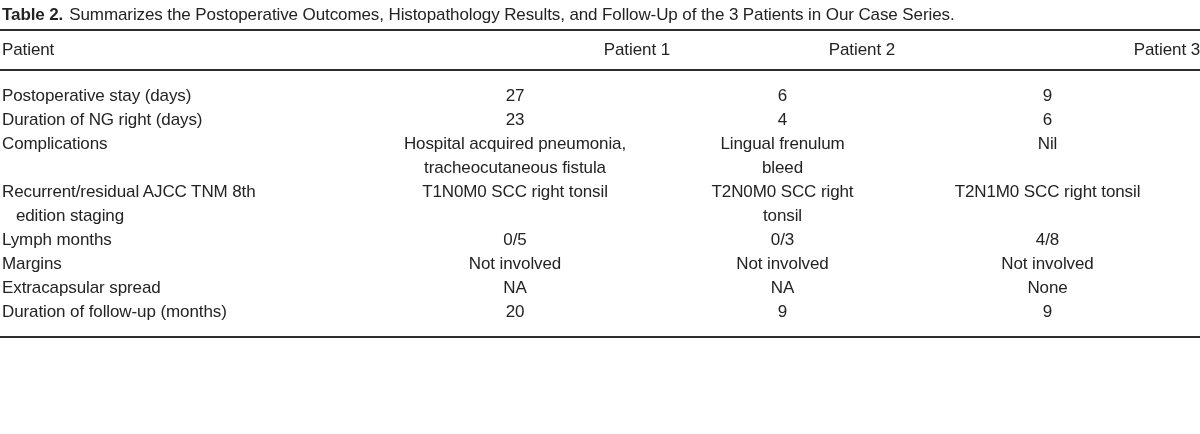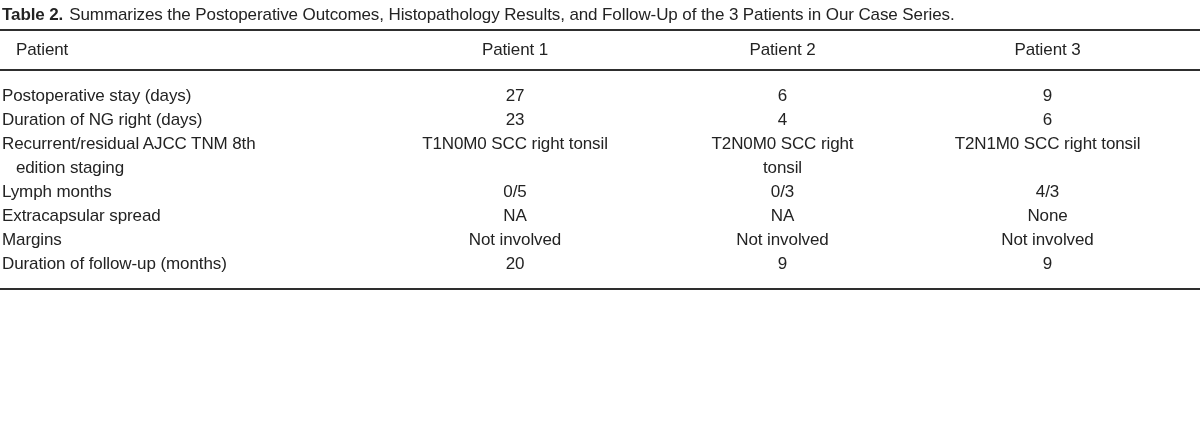--- a/index.html
+++ b/index.html
@@ -37,27 +37,27 @@
     border-bottom: 2px solid var(--rule, #2e2e2e);
   }
   col.c0 { width: 360px; }
   col.c1 { width: 310px; }
   col.c2 { width: 225px; }
   col.c3 { width: 305px; }
   th {
     font-weight: normal;
     font-size: 17px;
     height: 38px;
-    text-align: center;
+    text-align: right;
     vertical-align: middle;
     border-bottom: 2px solid var(--rule, #2e2e2e);
     letter-spacing: -0.1px;
     padding: 0;
   }
-  th.lbl { text-align: left; padding-left: 16px; }
+  th.lbl { text-align: left; padding-left: 2px; }
   td {
     font-size: 17px;
     line-height: 24px;
     text-align: center;
     vertical-align: top;
     white-space: pre-wrap;
     letter-spacing: -0.1px;
     padding: 0;
     margin-left: 8px;
   }
@@ -96,44 +96,52 @@
     <td>6</td>
     <td>9</td>
   </tr>
         <tr>
     <td class="lbl">Duration of NG right (days)</td>
     <td>23</td>
     <td>4</td>
     <td>6</td>
   </tr>
         <tr>
+    <td class="lbl">Complications</td>
+    <td>Hospital acquired pneumonia,
+tracheocutaneous fistula</td>
+    <td>Lingual frenulum
+bleed</td>
+    <td>Nil</td>
+  </tr>
+        <tr>
     <td class="lbl">Recurrent/residual AJCC TNM 8th
    edition staging</td>
     <td>T1N0M0 SCC right tonsil</td>
     <td>T2N0M0 SCC right
 tonsil</td>
     <td>T2N1M0 SCC right tonsil</td>
   </tr>
         <tr>
     <td class="lbl">Lymph months</td>
     <td>0/5</td>
     <td>0/3</td>
-    <td>4/3</td>
+    <td>4/8</td>
+  </tr>
+        <tr>
+    <td class="lbl">Margins</td>
+    <td>Not involved</td>
+    <td>Not involved</td>
+    <td>Not involved</td>
   </tr>
         <tr>
     <td class="lbl">Extracapsular spread</td>
     <td>NA</td>
     <td>NA</td>
     <td>None</td>
-  </tr>
-        <tr>
-    <td class="lbl">Margins</td>
-    <td>Not involved</td>
-    <td>Not involved</td>
-    <td>Not involved</td>
   </tr>
         <tr>
     <td class="lbl">Duration of follow-up (months)</td>
     <td>20</td>
     <td>9</td>
     <td>9</td>
   </tr>
       </tbody>
   </table>
 

